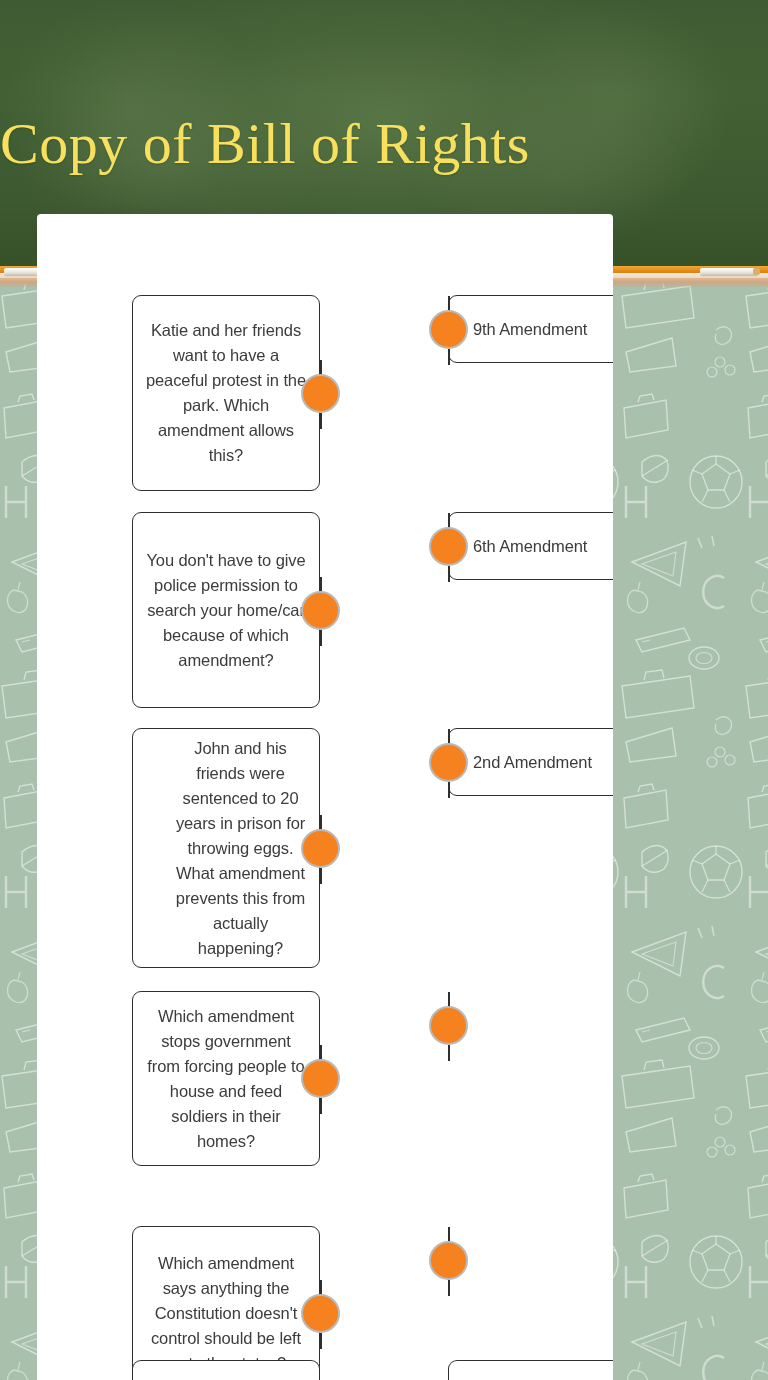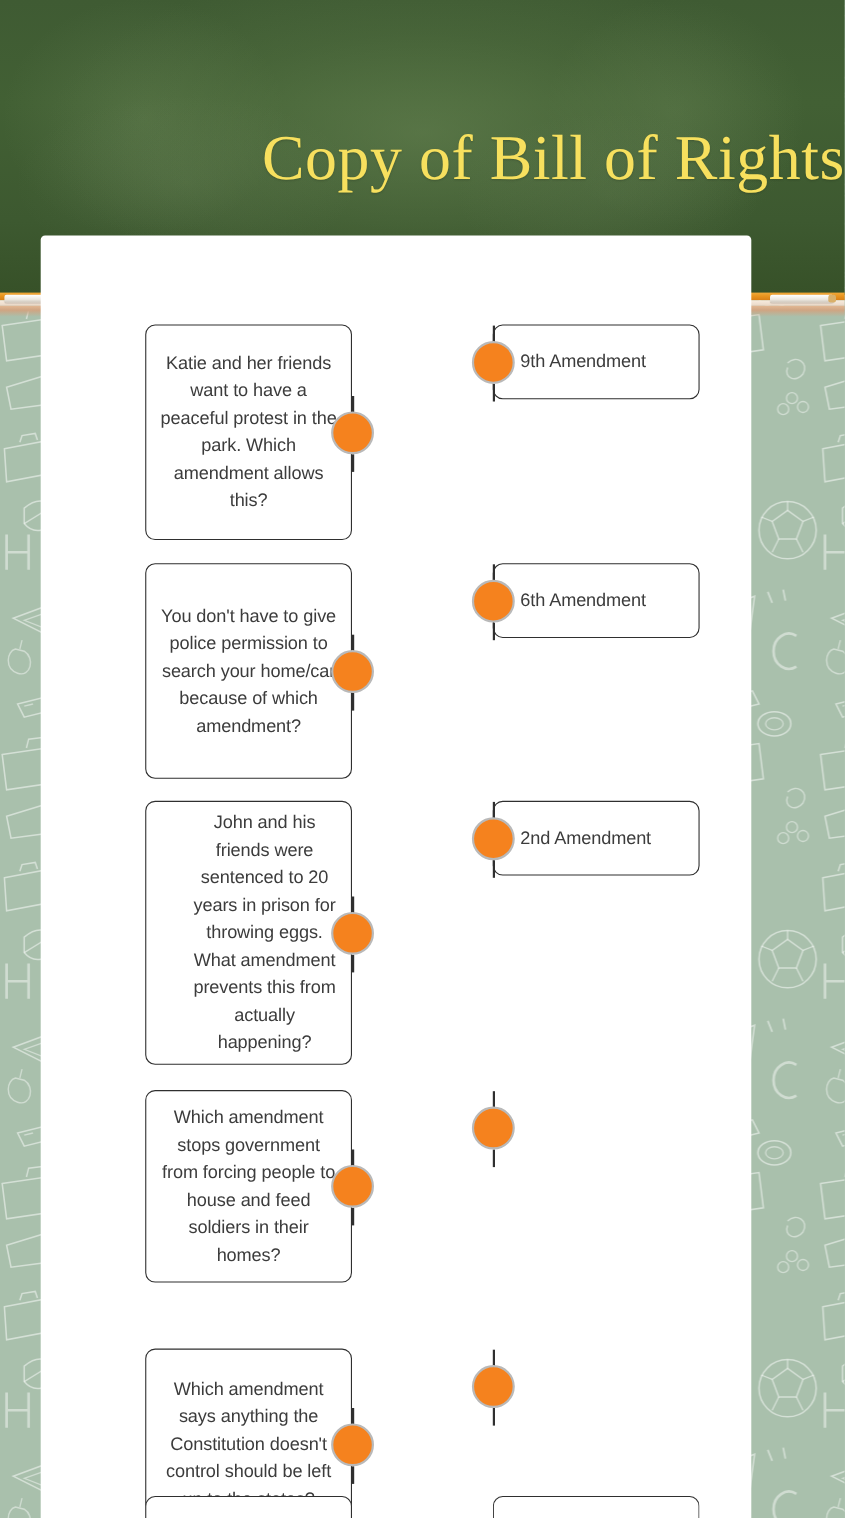--- a/index.html
+++ b/index.html
@@ -86,36 +86,36 @@
     width: 7px; height: 7px; border-radius: 2px;
     background: #d9b06a;
   }
 
   
   .title {
     position: absolute;
     left: 0; top: 104px;
     width: 768px;
     z-index: 3;
-    text-align: right;
+    text-align: left;
     font-family: "Liberation Serif", "DejaVu Serif", serif;
     font-size: 58px;
     line-height: 80px;
     font-weight: 400;
     color: #f7e05e;
     letter-spacing: 0.5px;
     text-shadow: 0 1px 2px rgba(0,0,0,0.18);
     white-space: nowrap;
   }
 
   
   .panel {
     position: absolute;
     left: 37px; top: 214px;
-    width: 646px;
+    width: 576px;
     height: 1166px;
     background: #ffffff;
     border-radius: 4px 4px 0 0;
     z-index: 4;
     overflow: hidden;
   }
 
   .match-area {
     position: absolute;
     left: 0; top: 0;

